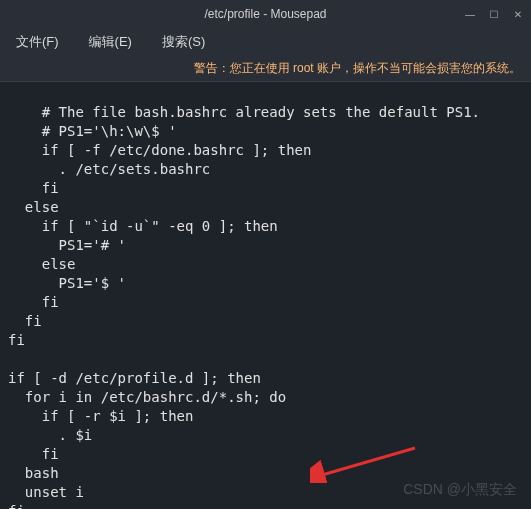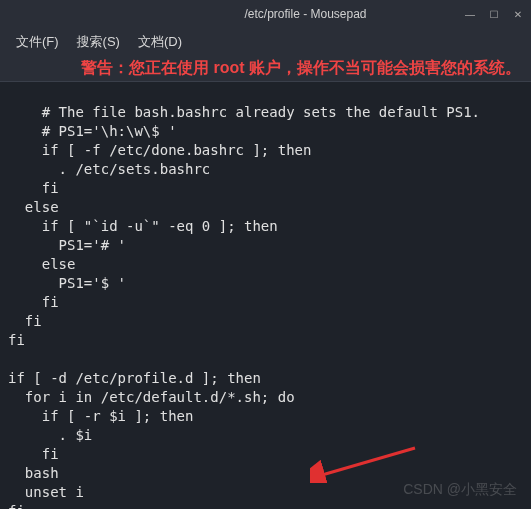--- a/index.html
+++ b/index.html
@@ -17,21 +17,20 @@
       display: flex;
       align-items: center;
       position: relative;
     }
     .title-text {
       color: #d0d0d0;
       font-size: 12px;
       position: absolute;
       left: 50%;
       transform: translateX(-50%);
-      margin-left: 40px;
     }
     .window-controls {
       position: absolute;
       right: 6px;
       display: flex;
       gap: 10px;
     }
     .win-btn {
       width: 14px;
       height: 14px;
@@ -40,41 +39,40 @@
       justify-content: center;
       color: #aaa;
       font-size: 10px;
     }
     .menubar {
       height: 28px;
       background: #2a2e37;
       display: flex;
       align-items: center;
       padding: 0 8px;
-      gap: 2px;
+      gap: 14px;
     }
     .menu-item {
       color: #d8d8d8;
       font-size: 13px;
       padding: 3px 8px;
       cursor: pointer;
     }
     .warning-bar {
       height: 26px;
       background: #2a2e37;
       display: flex;
       align-items: center;
       justify-content: flex-end;
       padding: 0 10px;
       border-bottom: 1px solid #3a3f4a;
     }
     .warning-text {
-      color: #ef4444;
-      font-size: 16px;
-      font-weight: bold;
+      color: #fdba74;
+      font-size: 12px;
     }
     .editor {
       background: #1e2229;
       color: #e0e0e0;
       font-family: "Consolas", "DejaVu Sans Mono", monospace;
       font-size: 14px;
       line-height: 19px;
       padding: 2px 8px;
       white-space: pre;
       height: calc(509px - 82px);
@@ -103,22 +101,22 @@
   <span class="title-text">/etc/profile - Mousepad</span>
   <div class="window-controls">
     <span class="win-btn">—</span>
     <span class="win-btn">☐</span>
     <span class="win-btn">✕</span>
   </div>
 </div>
 
 <div class="menubar">
   <span class="menu-item">文件(F)</span>
+  <span class="menu-item">编辑(E)</span>
   <span class="menu-item">搜索(S)</span>
-  <span class="menu-item">文档(D)</span>
 </div>
 
 <div class="warning-bar">
   <span class="warning-text">警告：您正在使用 root 账户，操作不当可能会损害您的系统。</span>
 </div>
 
 <div class="editor">
 <span>    # The file bash.bashrc already sets the default PS1.</span>
 <span>    # PS1='\h:\w\$ '</span>
 <span>    if [ -f /etc/done.bashrc ]; then</span>
@@ -127,21 +125,21 @@
 <span>  else</span>
 <span>    if [ "`id -u`" -eq 0 ]; then</span>
 <span>      PS1='# '</span>
 <span>    else</span>
 <span>      PS1='$ '</span>
 <span>    fi</span>
 <span>  fi</span>
 <span>fi</span>
 <span></span>
 <span>if [ -d /etc/profile.d ]; then</span>
-<span>  for i in /etc/default.d/*.sh; do</span>
+<span>  for i in /etc/bashrc.d/*.sh; do</span>
 <span>    if [ -r $i ]; then</span>
 <span>      . $i</span>
 <span>    fi</span>
 <span>  bash</span>
 <span>  unset i</span>
 <span>fi</span>
 
 <svg class="arrow" width="110" height="40">
   <defs>
     <marker id="ah" markerWidth="12" markerHeight="10" refX="1" refY="5" orient="auto">

